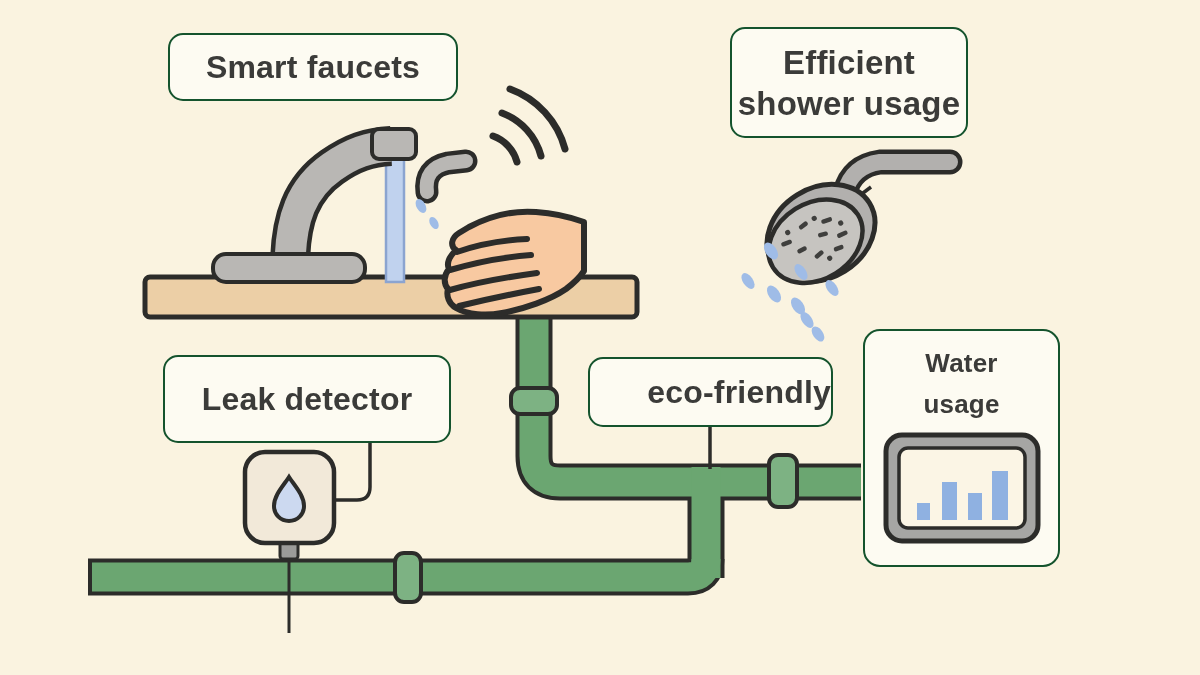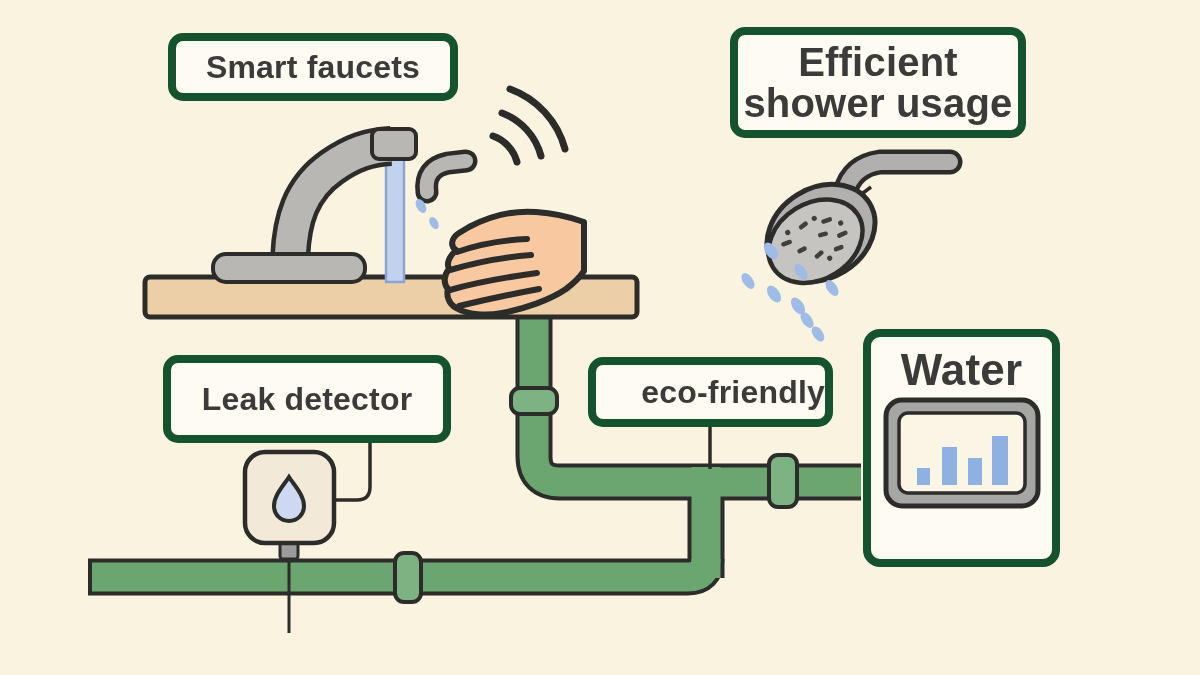--- a/index.html
+++ b/index.html
@@ -4,32 +4,32 @@
 <style>
   html,body{margin:0;padding:0;}
   .stage{
     position:relative;width:1200px;height:675px;overflow:hidden;
     background:#faf3e0;
     font-family:"Liberation Sans",sans-serif;
   }
   .illustration{position:absolute;left:0;top:0;z-index:1;}
   .label{
     position:absolute;z-index:2;box-sizing:border-box;
-    background:#fdfbf2;border:8px solid #14532d;border-radius:15px;
+    background:#fdfbf2;border:2px solid #14532d;border-radius:15px;
     display:flex;flex-direction:column;align-items:center;justify-content:center;
     font-weight:bold;font-size:32px;color:#3b3b39;line-height:41px;
     text-align:center;letter-spacing:.2px;
   }
   .label-smart{left:168px;top:33px;width:290px;height:68px;}
-  .label-shower{left:730px;top:27px;width:296px;height:111px;font-size:40px;}
+  .label-shower{left:730px;top:27px;width:238px;height:111px;font-size:33px;}
   .label-leak{left:163px;top:355px;width:288px;height:88px;}
   .label-eco{left:588px;top:357px;width:245px;height:70px;align-items:flex-end;}
   .panel-usage{
     left:863px;top:329px;width:197px;height:238px;
-    justify-content:flex-start;border-radius:17px;font-size:44px;line-height:41px;
+    justify-content:flex-start;border-radius:17px;font-size:26px;line-height:41px;
   }
   .panel-usage .panel-title{margin-top:12px;}
   .panel-usage svg{display:block;margin:7px auto 0 auto;}
 </style>
 </head>
 <body>
 
 <div class="stage">
 
   <svg class="illustration" width="1200" height="675" viewBox="0 0 1200 675">
@@ -158,20 +158,21 @@
   <div class="label label-leak">
     <span>Leak detector</span>
   </div>
 
   <div class="label label-eco">
     <span>eco-friendly</span>
   </div>
 
   <div class="label panel-usage">
     <div class="panel-title">Water</div>
+    <div>usage</div>
     <svg width="158" height="112" viewBox="0 0 158 112">
       <rect x="3" y="3" width="152" height="106" rx="16" fill="#a6a6a4" stroke="#2c2c2a" stroke-width="5"></rect>
       <rect x="16" y="16" width="126" height="80" rx="9" fill="#fbf5e5" stroke="#2c2c2a" stroke-width="3.5"></rect>
       <g>
         <rect x="34" y="71" width="13" height="17" fill="#8fb1e1"></rect>
         <rect x="59" y="50" width="15" height="38" fill="#8fb1e1"></rect>
         <rect x="85" y="61" width="14" height="27" fill="#8fb1e1"></rect>
         <rect x="109" y="39" width="16" height="49" fill="#8fb1e1"></rect>
       </g>
     </svg>

